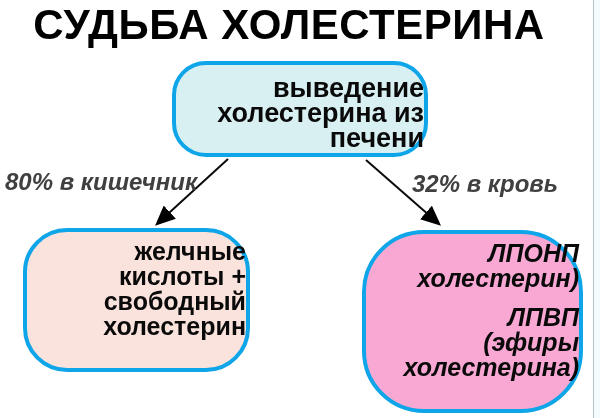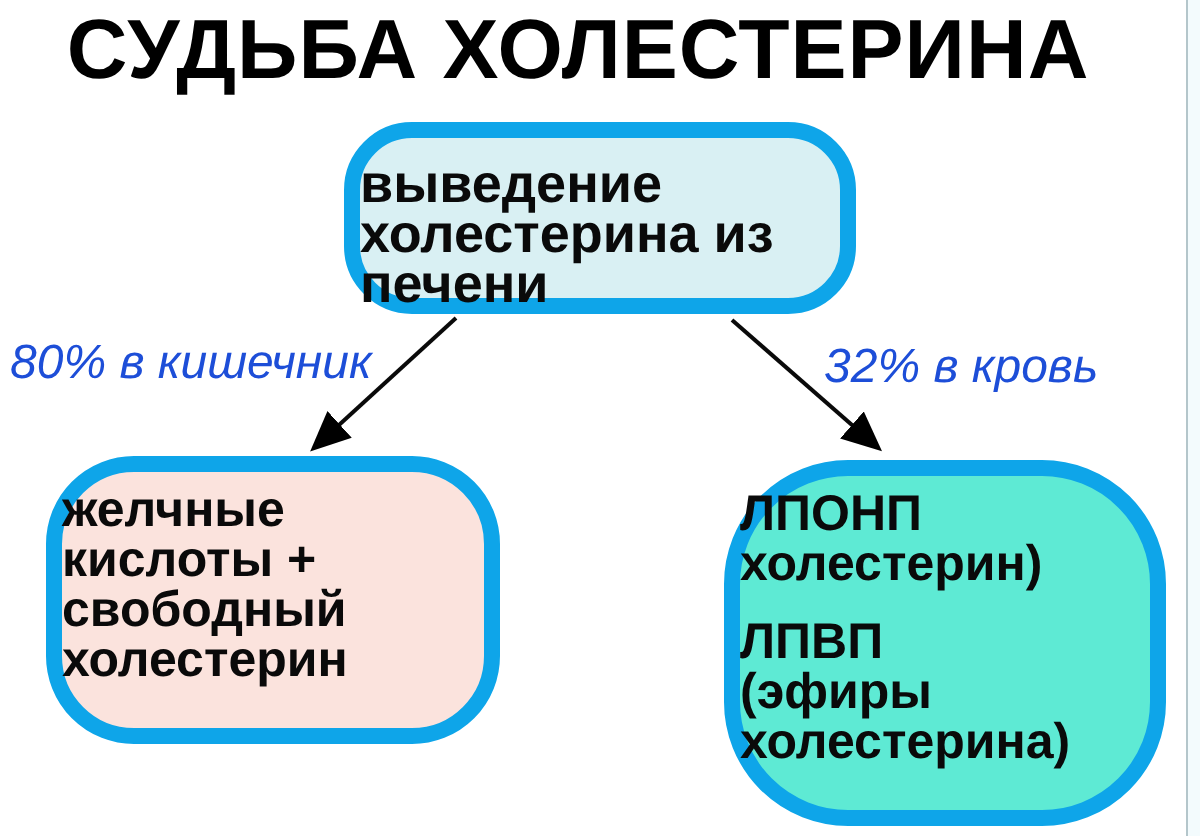--- a/index.html
+++ b/index.html
@@ -20,22 +20,22 @@
     text-align: center;
     font-size: 42px;
     font-weight: bold;
     letter-spacing: 0.5px;
     color: #000000;
     white-space: nowrap;
   }
   .node {
     position: absolute;
     box-sizing: border-box;
-    border: 8px solid #0ea5e9;
-    text-align: left;
+    border: 4px solid #0ea5e9;
+    text-align: right;
     font-weight: bold;
   }
   .node div { white-space: nowrap; }
   .node-top {
     left: 172px;
     top: 61px;
     width: 256px;
     height: 96px;
     background: #d9f0f3;
     border-radius: 34px;
@@ -52,33 +52,34 @@
     border-radius: 44px;
     font-size: 25px;
     line-height: 25px;
     padding-top: 7px;
   }
   .node-right {
     left: 362px;
     top: 230px;
     width: 221px;
     height: 183px;
-    background: #5eead4;
+    background: #f9a8d4;
     border-radius: 62px;
     font-size: 25px;
     line-height: 25px;
     padding-top: 7px;
+    font-style: italic;
   }
   .node-right .group-gap { margin-top: 14px; }
   .edge-label {
     position: absolute;
     font-size: 24px;
-    font-weight: normal;
+    font-weight: bold;
     font-style: italic;
-    color: #1d4ed8;
+    color: #404040;
     white-space: nowrap;
   }
   .edge-label-left { left: 5px; top: 168px; }
   .edge-label-right { left: 412px; top: 170px; }
   .arrows { position: absolute; left: 0; top: 0; }
   .slide-edge-line {
     position: absolute;
     left: 593px;
     top: 0;
     width: 1px;

